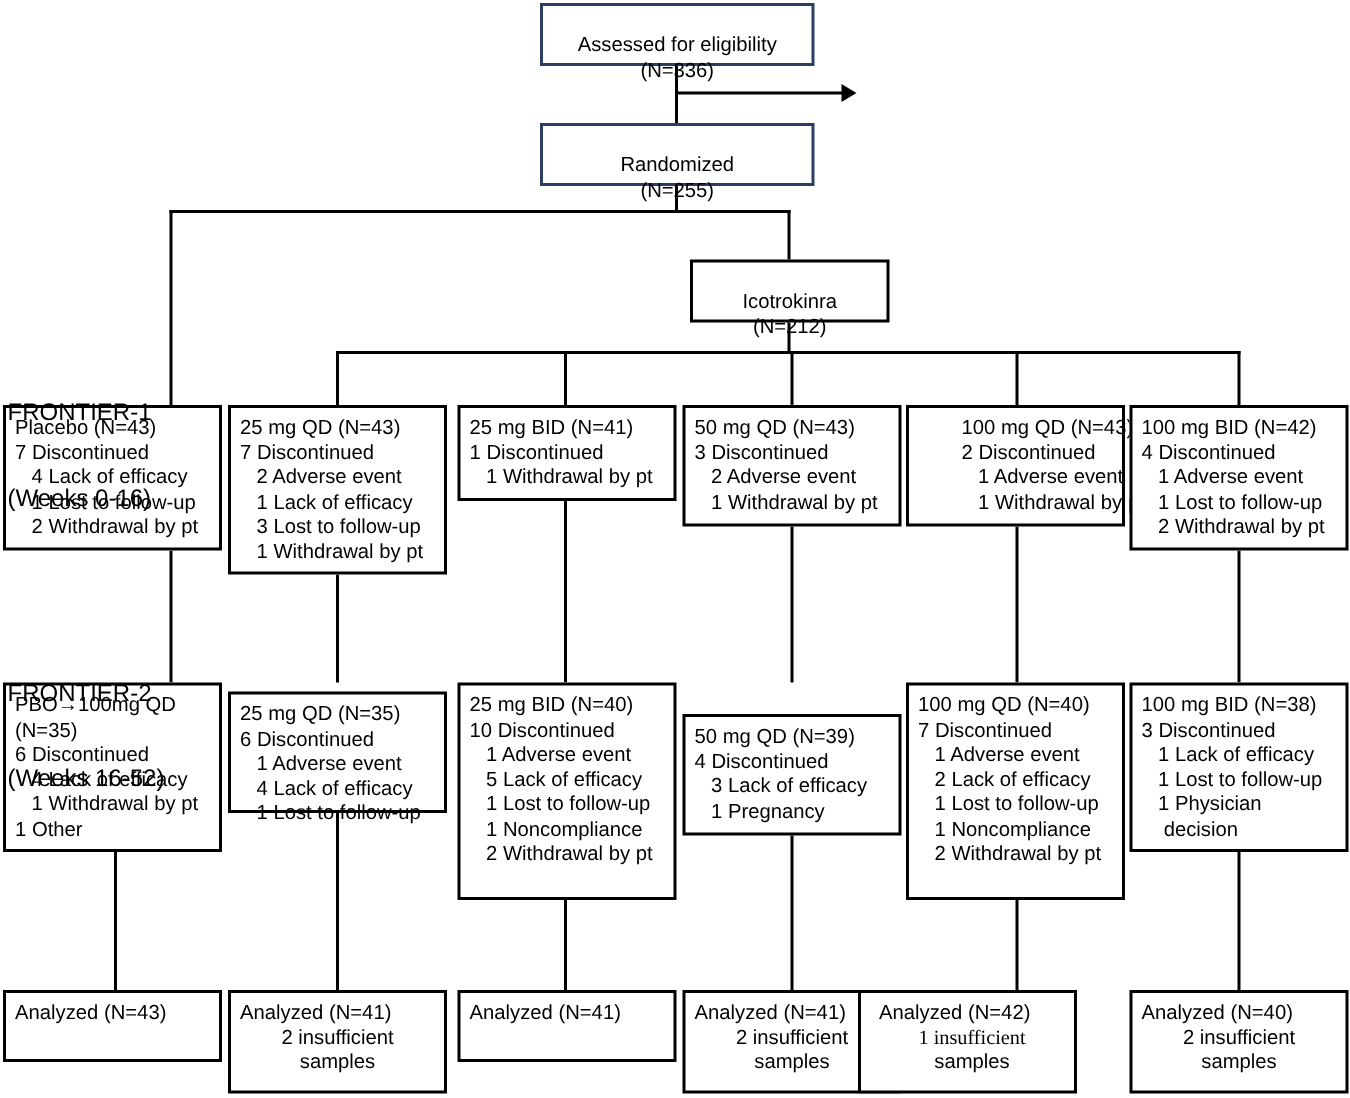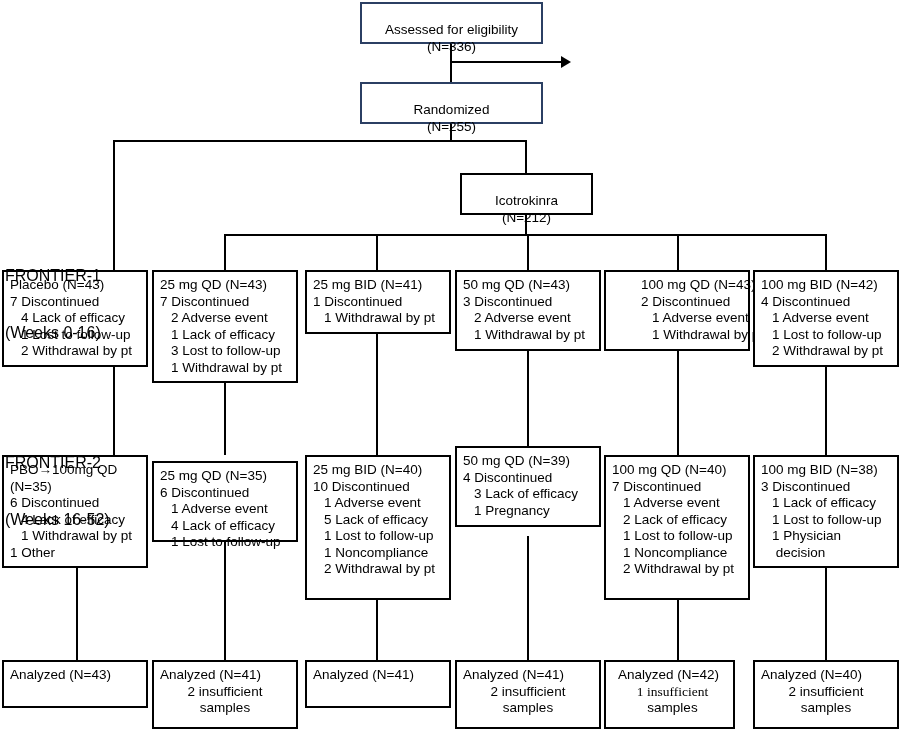--- a/index.html
+++ b/index.html
@@ -177,21 +177,21 @@
   <div class="box pad" style="left:305px; top:455px; width:146px; height:145px;">
     <span class="ln">25 mg BID (N=40)</span>
     <span class="ln">10 Discontinued</span>
     <span class="ln indent">1 Adverse event</span>
     <span class="ln indent">5 Lack of efficacy</span>
     <span class="ln indent">1 Lost to follow-up</span>
     <span class="ln indent">1 Noncompliance</span>
     <span class="ln indent">2 Withdrawal by pt</span>
   </div>
 
-  <div class="box pad" style="left:455px; top:446px; width:146px; height:81px;">
+  <div class="box pad" style="left:455px; top:476px; width:146px; height:81px;">
     <span class="ln">50 mg QD (N=39)</span>
     <span class="ln">4 Discontinued</span>
     <span class="ln indent">3 Lack of efficacy</span>
     <span class="ln indent">1 Pregnancy</span>
   </div>
 
   <div class="box pad" style="left:604px; top:455px; width:146px; height:145px;">
     <span class="ln">100 mg QD (N=40)</span>
     <span class="ln">7 Discontinued</span>
     <span class="ln indent">1 Adverse event</span>
@@ -230,21 +230,21 @@
   <div class="box pad" style="left:305px; top:660px; width:146px; height:48px;">
     <span class="ln">Analyzed (N=41)</span>
   </div>
 
   <div class="box pad" style="left:455px; top:660px; width:146px; height:69px;">
     <span class="ln">Analyzed (N=41)</span>
     <span class="ln" style="text-align:center;">2 insufficient</span>
     <span class="ln" style="text-align:center;">samples</span>
   </div>
 
-  <div class="box pad" style="left:604px; top:660px; width:131px; height:69px;padding-left:12px;">
+  <div class="box pad" style="left:572px; top:660px; width:146px; height:69px;padding-left:12px;">
     <span class="ln">Analyzed (N=42)</span>
     <span class="ln" style="text-align:center;font-family:Liberation Serif, serif;">1 insufficient</span>
     <span class="ln" style="text-align:center;">samples</span>
   </div>
 
   <div class="box pad" style="left:753px; top:660px; width:146px; height:69px;">
     <span class="ln">Analyzed (N=40)</span>
     <span class="ln" style="text-align:center;">2 insufficient</span>
     <span class="ln" style="text-align:center;">samples</span>
   </div>

